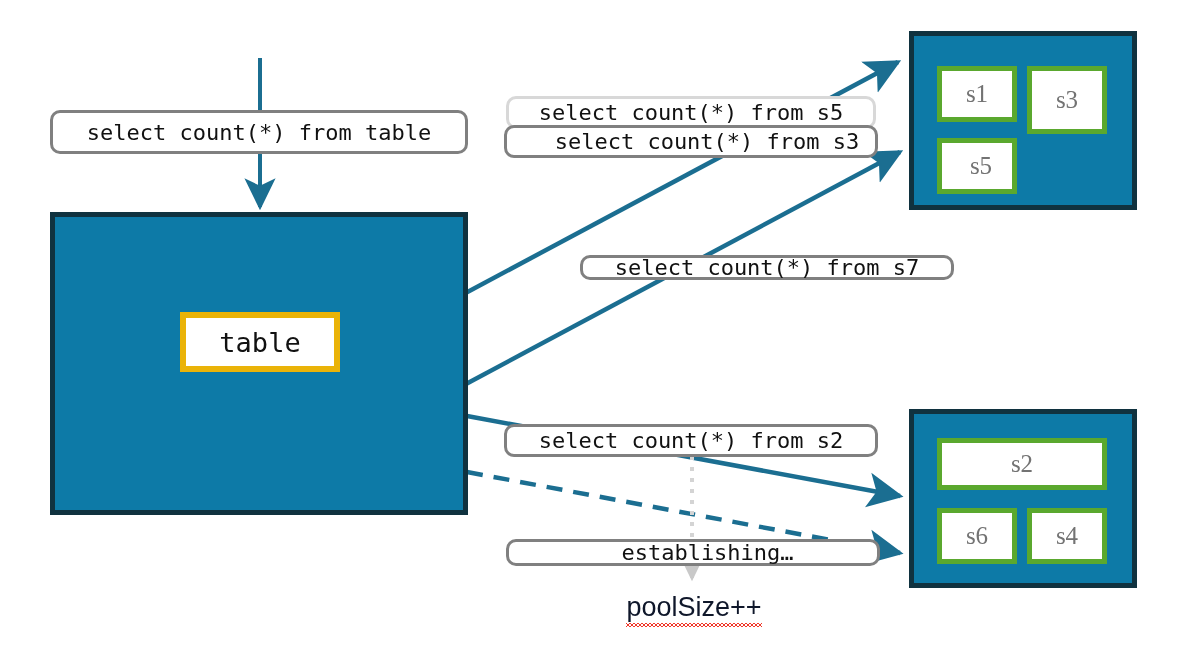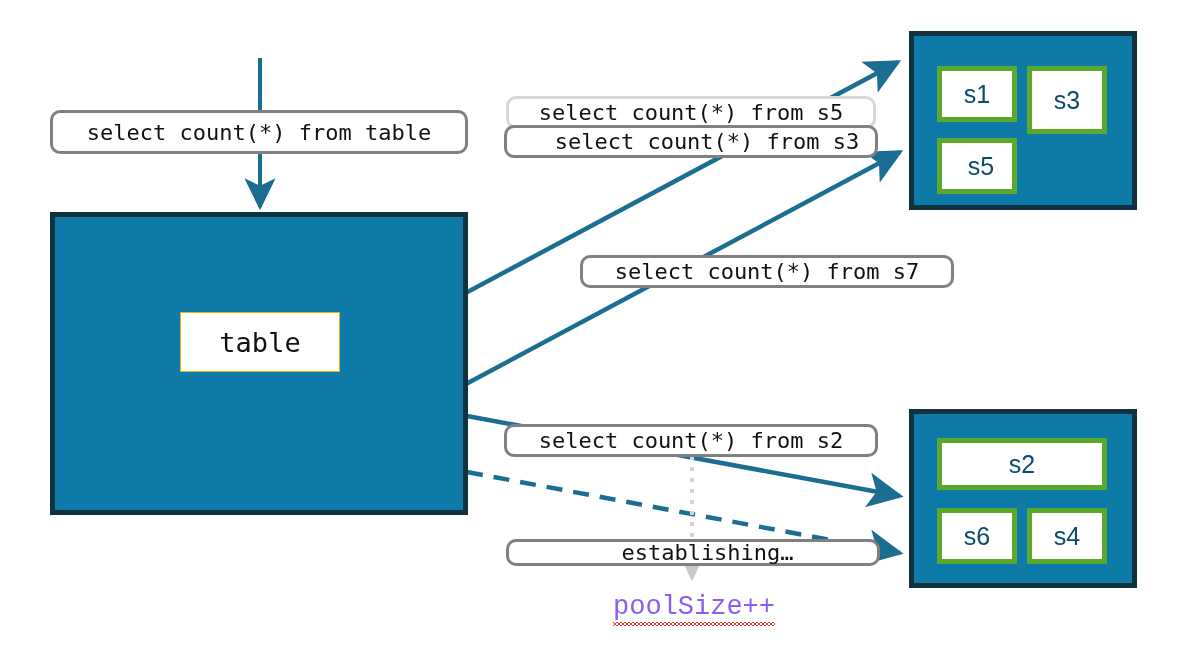--- a/index.html
+++ b/index.html
@@ -34,44 +34,44 @@
 
   
   .conn {
     position: absolute;
     background: #ffffff;
     border: 5px solid #5aa82e;
     box-sizing: border-box;
     display: flex;
     align-items: center;
     justify-content: center;
-    font-family: Liberation Sans, sans-serif;
+    font-family: Liberation Serif, serif;
     font-size: 25px;
-    color: #0c4a6e;
+    color: #737373;
   }
 
   
   #table-block {
     position: absolute;
     left: 50px;
     top: 212px;
     width: 418px;
     height: 303px;
     background: #0d7aa7;
     border: 5px solid #10323f;
     box-sizing: border-box;
   }
   #table-chip {
     position: absolute;
     left: 180px;
     top: 312px;
     width: 160px;
     height: 60px;
     background: #ffffff;
-    border: 1px solid #eab308;
+    border: 6px solid #eab308;
     box-sizing: border-box;
     display: flex;
     align-items: center;
     justify-content: center;
     font-family: "DejaVu Sans Mono", monospace;
     font-size: 27px;
     color: #111111;
   }
 
   
@@ -91,23 +91,23 @@
   }
   .qbox.faded { border-color: #d8d8d8; }
 
   
   #poolsize-label {
     position: absolute;
     left: 594px;
     top: 592px;
     width: 200px;
     text-align: center;
-    font-family: Liberation Mono, monospace;
+    font-family: Liberation Sans, sans-serif;
     font-size: 27px;
-    color: #8b5cf6;
+    color: #0f172a;
   }
   #poolsize-label .sq {
     position: relative;
     display: inline-block;
     padding-bottom: 2px;
   }
   #poolsize-label .sq::after {
     content: "";
     position: absolute;
     left: 0;
@@ -178,21 +178,21 @@
   <div class="conn" style="left:1027px; top:508px; width:80px; height:56px;">
     <span>s4</span>
   </div>
 
   <div class="qbox faded" style="left:506px; top:96px; width:370px; height:33px;">
     <span>select count(*) from s5</span>
   </div>
   <div class="qbox" style="left:504px; top:125px; width:374px; height:33px;padding-left:32px;">
     <span>select count(*) from s3</span>
   </div>
-  <div class="qbox" style="left:580px; top:255px; width:374px; height:33px;text-align:right;">
+  <div class="qbox" style="left:580px; top:255px; width:374px; height:25px;text-align:right;">
     <span>select count(*) from s7</span>
   </div>
   <div class="qbox" style="left:504px; top:424px; width:374px; height:33px;">
     <span>select count(*) from s2</span>
   </div>
   <div class="qbox" style="left:506px; top:539px; width:374px; height:27px;padding-left:29px;">
     <span>establishing…</span>
   </div>
 
   <div id="poolsize-label">

